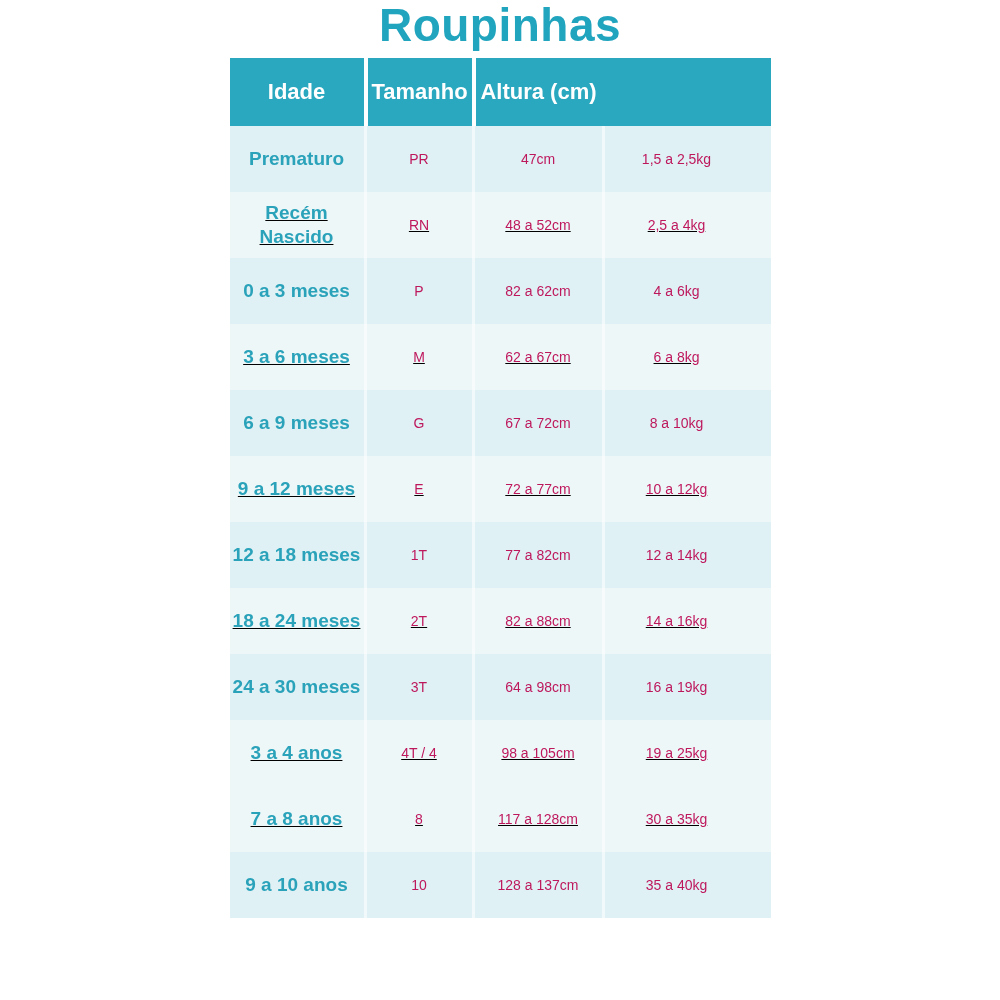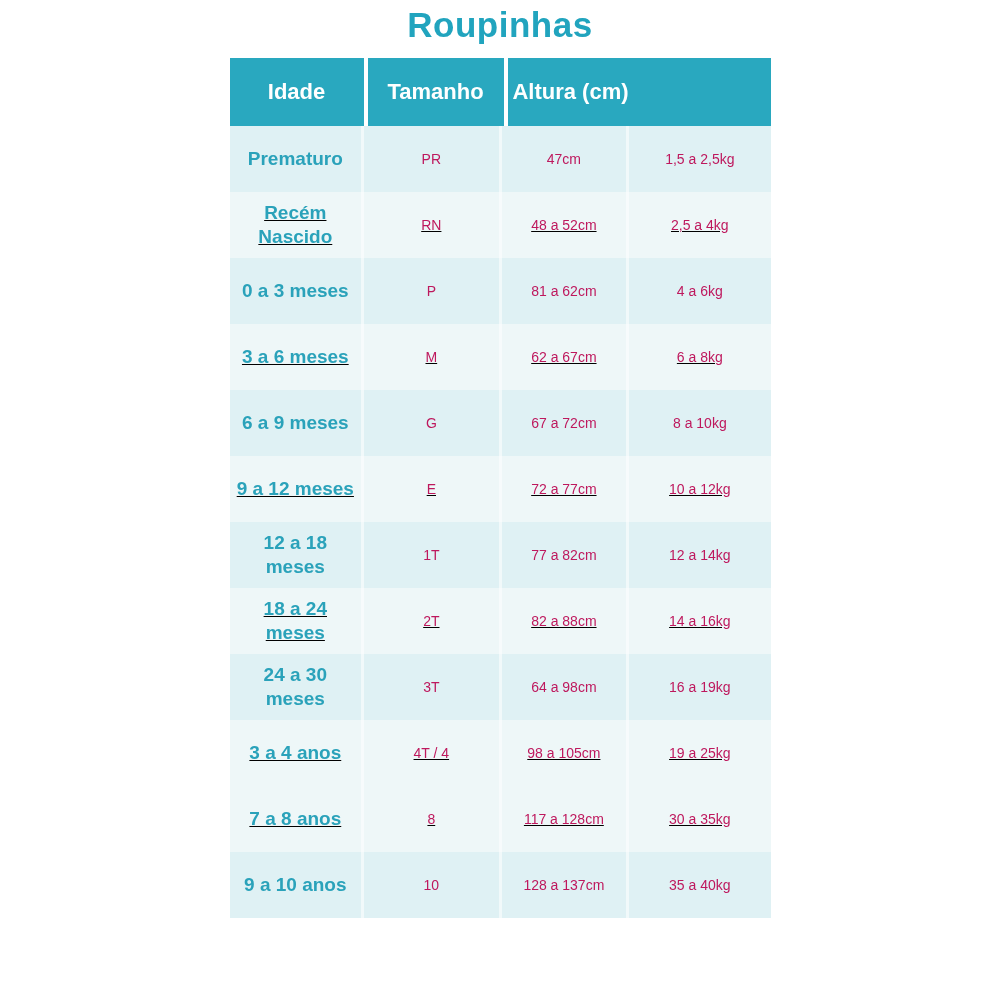--- a/index.html
+++ b/index.html
@@ -11,21 +11,21 @@
     font-family: "Liberation Sans", sans-serif;
   }
   .page {
     width: 1000px;
     height: 1000px;
     overflow: hidden;
   }
   h1.title {
     margin: 4px 0 6px 0;
     text-align: center;
-    font-size: 35px;
+    font-size: 46px;
     line-height: 42px;
     font-weight: bold;
     color: #21a4be;
     letter-spacing: 0.5px;
   }
   .size-table {
     width: 541px;
     margin: 12px auto;
   }
   .header-row {
@@ -42,21 +42,21 @@
     border-left: 4px solid #ffffff;
   }
   .cell {
     display: flex;
     align-items: center;
     justify-content: center;
     text-align: center;
     box-sizing: border-box;
   }
   .c1 { width: 134px; }
-  .c2 { width: 140px; }
+  .c2 { width: 108px; }
   .c3 { width: 130px; text-align: right; }
   .c4 { width: 147px; }
   .row {
     display: flex;
     height: 66px;
   }
   .row.tint  { background: #dff1f4; }
   .row.light { background: #eef7f8; text-decoration: underline; }
   .row .cell + .cell {
     border-left: 3px solid rgba(255,255,255,0.55);
@@ -103,21 +103,21 @@
         <div class="cell c1 c-idade">Recém
 Nascido</div>
         <div class="cell c2 c-tamanho">RN</div>
         <div class="cell c3 c-altura">48 a 52cm</div>
         <div class="cell c4 c-peso">2,5 a 4kg</div>
       </div>
 
       <div class="row tint">
         <div class="cell c1 c-idade">0 a 3 meses</div>
         <div class="cell c2 c-tamanho">P</div>
-        <div class="cell c3 c-altura">81 a 62cm</div>
+        <div class="cell c3 c-altura">82 a 62cm</div>
         <div class="cell c4 c-peso">4 a 6kg</div>
       </div>
 
       <div class="row light">
         <div class="cell c1 c-idade">3 a 6 meses</div>
         <div class="cell c2 c-tamanho">M</div>
         <div class="cell c3 c-altura">62 a 67cm</div>
         <div class="cell c4 c-peso">6 a 8kg</div>
       </div>
 

